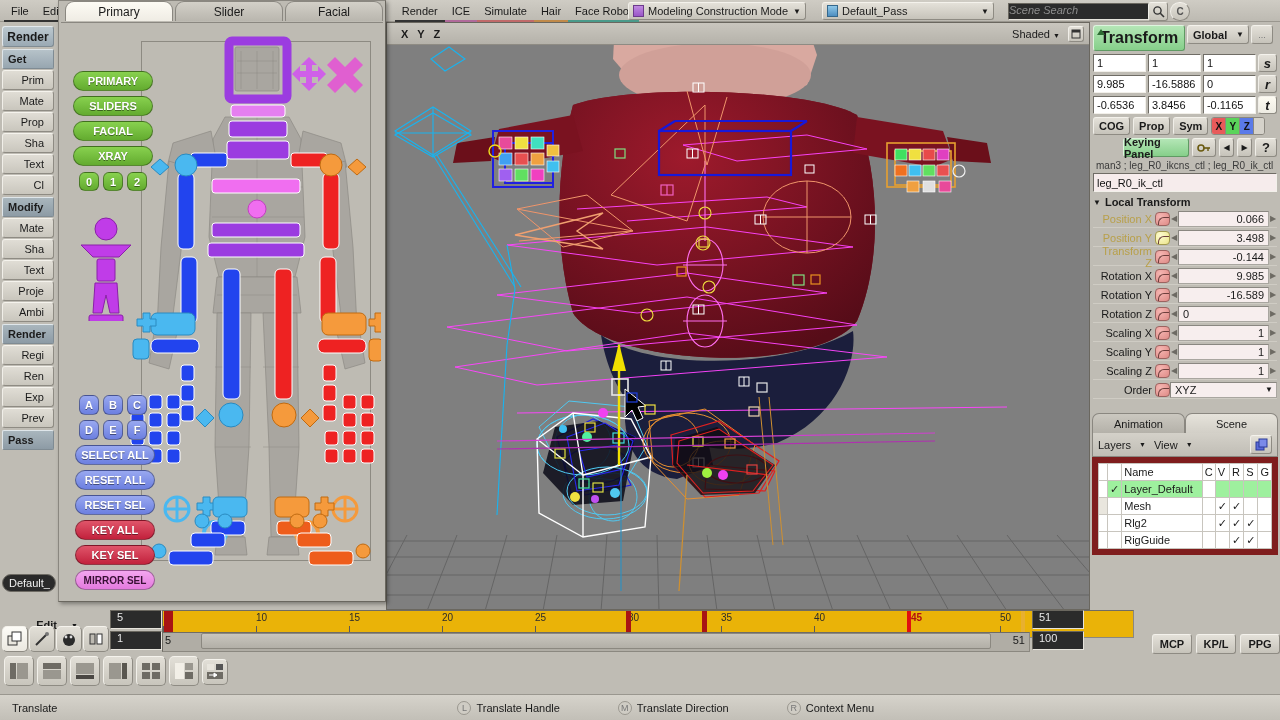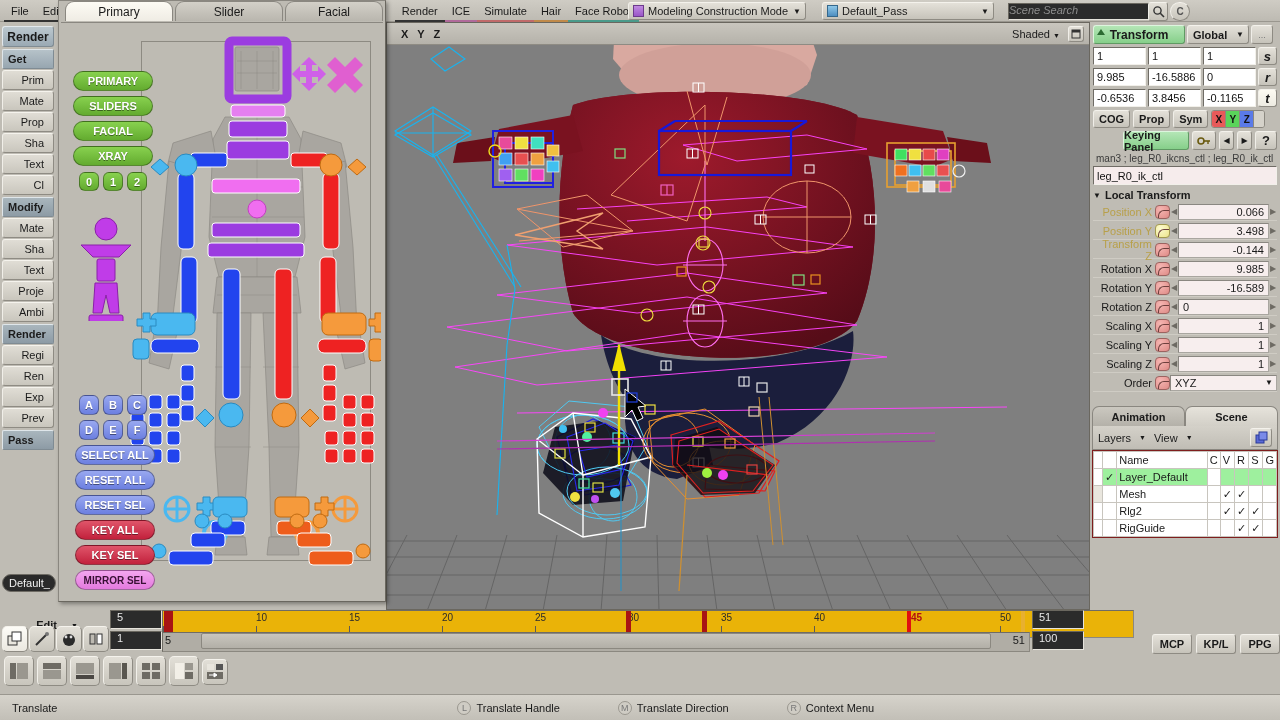--- a/index.html
+++ b/index.html
@@ -166,22 +166,22 @@
 
   
   #rightpanel {
     position:absolute; left:1090px; top:22px; width:190px; height:598px;
     background:#bfbcb4;
   }
   .rt-row { display:flex; gap:2px; padding:0 3px; margin-top:3px; }
   #transform-btn {
     background: linear-gradient(#b4e6b6,#86cf8a);
     border:1px solid #5f9a63; border-top-color:#ddf5de; border-left-color:#ddf5de;
-    border-radius:3px; font-weight:bold; font-size:12px;
-    height:19px; width:92px; display:flex; align-items:center; justify-content:center;
+    border-radius:3px; font-weight:bold; font-size:16px;
+    height:26px; width:92px; display:flex; align-items:center; justify-content:center;
     position:relative;
   }
   #global-dd {
     height:19px; width:62px; display:flex; align-items:center;
     padding-left:5px; font-weight:bold; font-size:11px;
   }
   .num-field { height:18px; width:55px; }
   .srt-btn { width:20px; height:18px; font-weight:bold; font-style:italic; font-size:13px; }
   .srt-btn.on { background: linear-gradient(#fdfbf2,#edebe2); }
   .mini-btn { height:18px; font-weight:bold; font-size:11px; padding:0 5px; }
@@ -225,26 +225,26 @@
     flex:1; background:#f7eeee; border:1px solid #a9a6a0;
     border-top-color:#8a8781; border-left-color:#8a8781;
     height:16px; display:flex; align-items:center; justify-content:flex-end;
     padding-right:4px; font-size:11px;
   }
   .lt-val.left { justify-content:flex-start; padding-left:4px; }
 
   
   .an-tab {
     height:20px; flex:1; display:flex; align-items:center; justify-content:center;
-    font-weight:bold; font-size:11px;
+    font-weight:normal; font-size:11px;
     background:linear-gradient(#cbc8c0,#b4b1a9);
     border:1px solid #8a8780; border-bottom:none; border-radius:7px 7px 0 0;
   }
   .an-tab.active { background:linear-gradient(#e6e3db,#d2cfc7); }
-  #layers-grid { margin:0 2px; background:#fff; border:1px solid #7f1d1d; }
+  #layers-grid { margin:0 2px; background:#fff; border:6px solid #7f1d1d; }
   #layers-grid table { border-collapse:collapse; width:100%; font-size:11px; }
   #layers-grid th, #layers-grid td {
     border:1px solid #c8c5be; height:17px; padding:0 2px;
     font-weight:normal; text-align:left;
   }
   #layers-grid th { background:#fff; }
   .lyr-sel { background:#9ef09e !important; }
   .ck { width:13px; text-align:center; }
 
   

